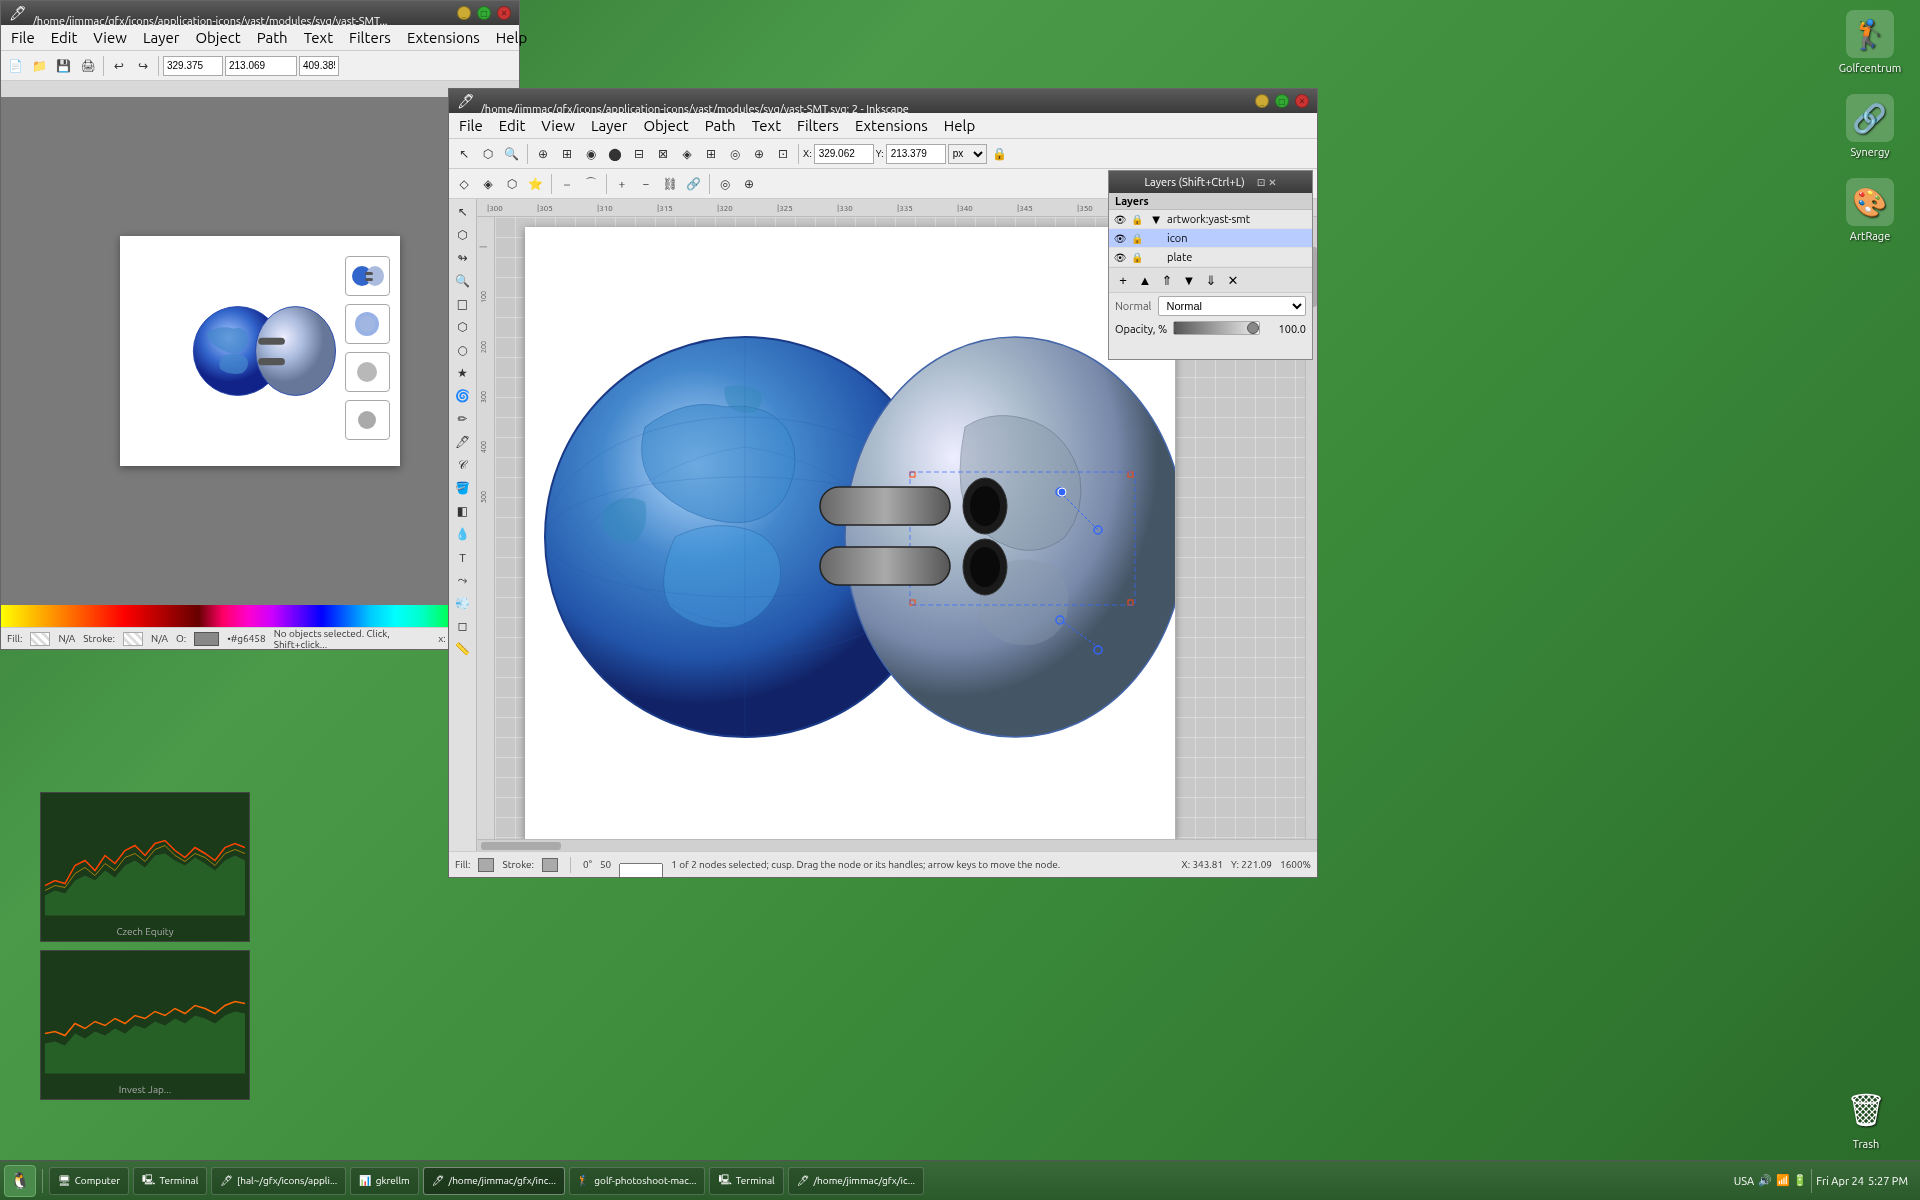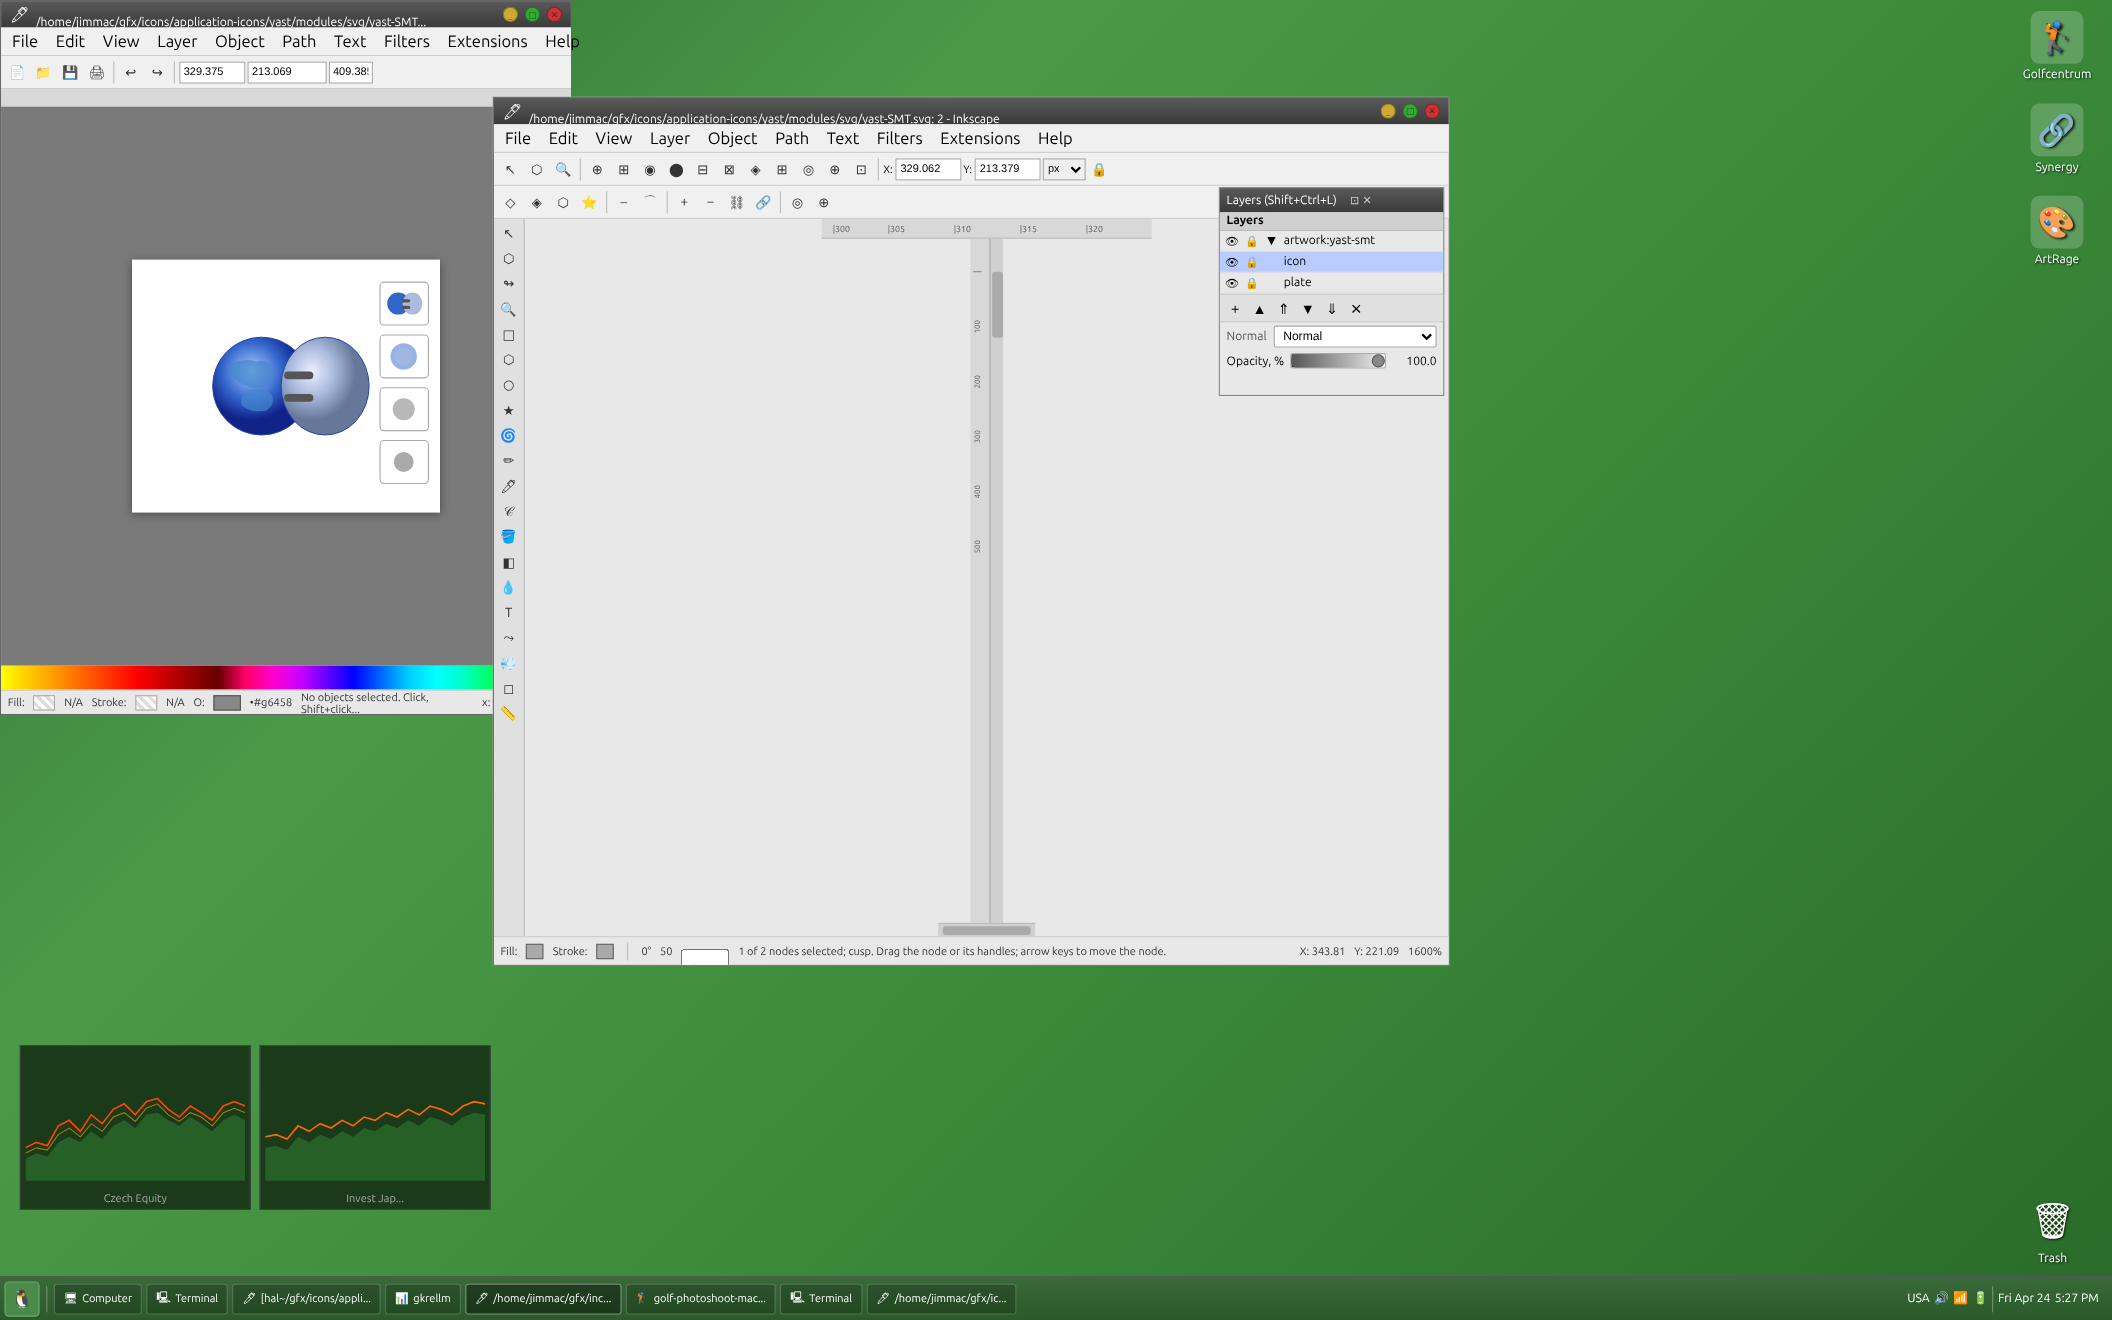--- a/index.html
+++ b/index.html
@@ -252,21 +252,21 @@
       z-index: 20;
     }
 
     .layers-title {
       background: linear-gradient(to bottom, #5a5a5a, #3a3a3a);
       color: white;
       padding: 3px 6px;
       font-size: 11px;
       display: flex;
       align-items: center;
-      justify-content: flex-start;
+      justify-content: center;
       height: 22px;
       gap: 12px;
     }
 
     .layers-header {
       background: #d0d0d0;
       padding: 2px 6px;
       font-size: 11px;
       font-weight: bold;
       border-bottom: 1px solid #bbb;
@@ -415,23 +415,24 @@
       font-size: 8px;
       color: #555;
       position: relative;
       overflow: hidden;
     }
 
     
     .stock-charts {
       position: absolute;
       bottom: 100px;
-      left: 18px;
+      left: 40px;
       display: flex;
       gap: 8px;
+      flex-direction: column;
     }
 
     .stock-chart {
       width: 210px;
       height: 150px;
       background: #1a3a1a;
       border: 1px solid #444;
       padding: 4px;
       display: flex;
       flex-direction: column;
@@ -576,21 +577,20 @@
       display: flex;
       flex: 1;
       overflow: hidden;
     }
 
     .main-content-area {
       flex: 1;
       display: flex;
       flex-direction: column;
       overflow: hidden;
-      align-items: center;
     }
 
     .canvas-scroll-area {
       flex: 1;
       display: flex;
       overflow: hidden;
     }
 
   </style>
 </head>

